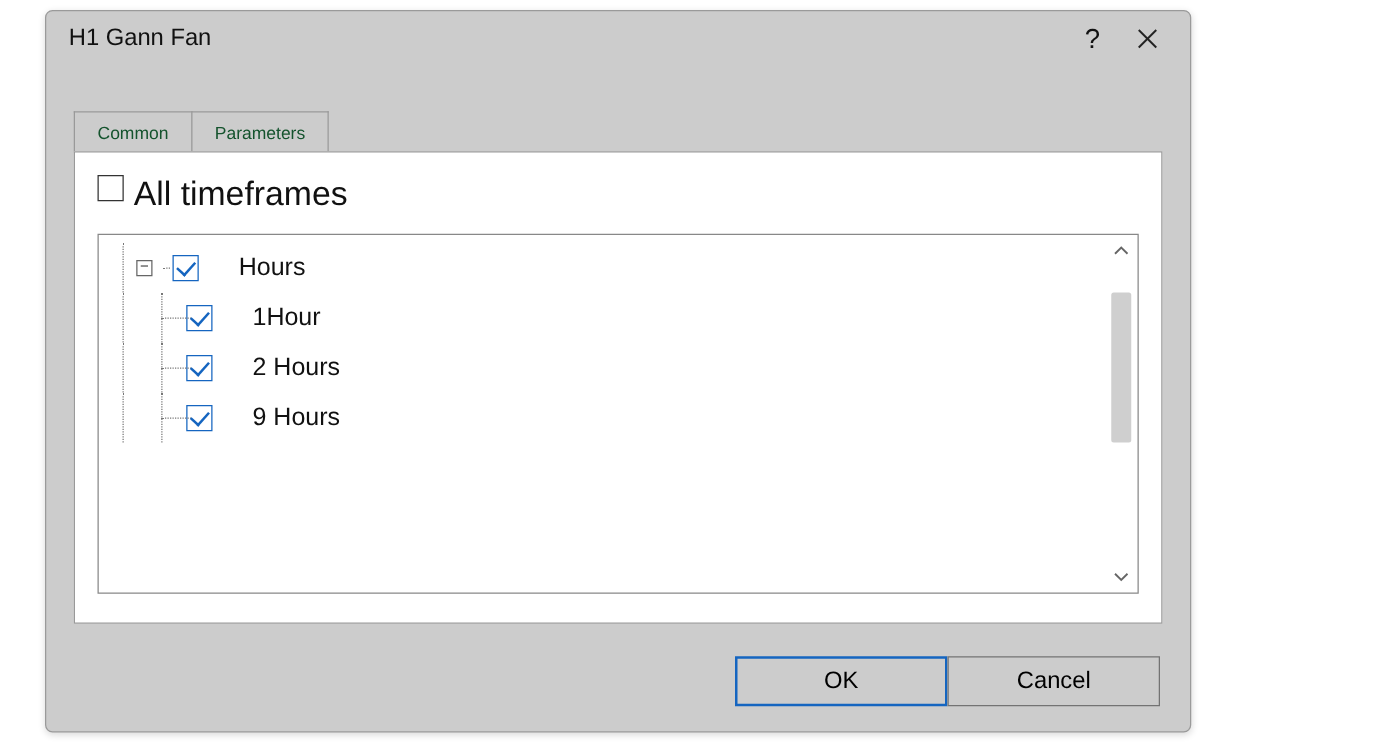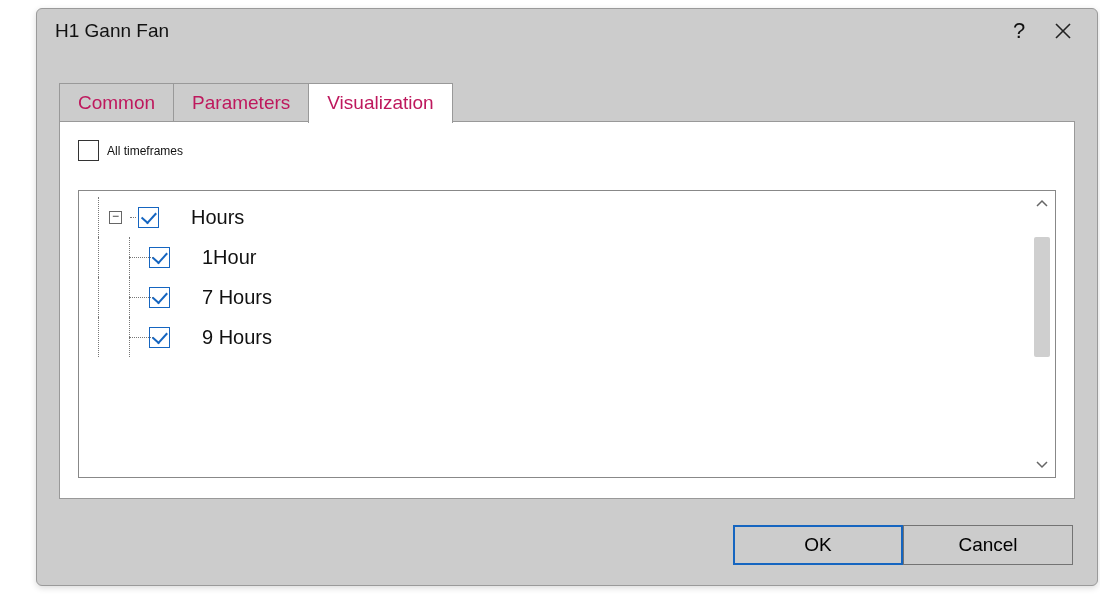--- a/index.html
+++ b/index.html
@@ -10,21 +10,21 @@
       margin: 0;
       background: #fff;
       width: 1100px;
       height: 594px;
       position: relative;
     }
     .dialog {
       position: absolute;
       left: 36px;
       top: 8px;
-      width: 1062px;
+      width: 917px;
       height: 578px;
       background: #cccccc;
       border: 1px solid #9a9a9a;
       border-radius: 6px;
       box-shadow: 0 2px 6px rgba(0,0,0,0.15);
     }
     .titlebar {
       height: 44px;
       display: flex;
       align-items: center;
@@ -47,22 +47,22 @@
 
     .tabrow {
       display: flex;
       align-items: flex-end;
       margin-top: 26px;
       padding-left: 22px;
       height: 42px;
     }
     .tab {
       padding: 8px 18px 8px 18px;
-      font-size: 19px;
-      color: #be185d;
+      font-size: 14px;
+      color: #14532d;
       border: 1px solid #999;
       border-bottom: none;
       background: #cccccc;
       margin-right: -1px;
       cursor: pointer;
       position: relative;
       top: 1px;
     }
     .tab.active {
       background: #ffffff;
@@ -76,24 +76,23 @@
       background: #ffffff;
       border: 1px solid #999;
       margin: 0 22px 0 22px;
       height: 378px;
       padding: 18px 18px 12px 18px;
       position: relative;
     }
 
     .all-tf {
       display: flex;
-      align-items: center;
-      font-size: 12px;
+      font-size: 27px;
       color: #111;
-      margin-bottom: 29px;
+      margin-bottom: 16px;
       cursor: pointer;
     }
     .chk {
       width: 21px;
       height: 21px;
       border: 1.5px solid #333;
       background: #fff;
       display: inline-flex;
       align-items: center;
       justify-content: center;
@@ -241,21 +240,20 @@
       <svg viewBox="0 0 18 18">
         <line x1="2" y1="2" x2="16" y2="16" stroke="#222" stroke-width="1.6"></line>
         <line x1="16" y1="2" x2="2" y2="16" stroke="#222" stroke-width="1.6"></line>
       </svg>
     </div>
   </div>
 
   <div class="tabrow">
     <div class="tab">Common</div>
     <div class="tab">Parameters</div>
-    <div class="tab active">Visualization</div>
   </div>
 
   <div class="tabpanel">
 
     <div class="all-tf">
       <span class="chk"></span>
       <span>All timeframes</span>
     </div>
 
     <div class="tree-container">
@@ -274,21 +272,21 @@
         <div class="tree-row">
           <span class="tree-indent line" style="width:22px"></span>
           <span class="tree-indent tee" style="width:40px"></span>
           <span class="chk blue checked"></span>
           <span class="tree-label">1Hour</span>
         </div>
         <div class="tree-row">
           <span class="tree-indent line" style="width:22px"></span>
           <span class="tree-indent tee" style="width:40px"></span>
           <span class="chk blue checked"></span>
-          <span class="tree-label">7 Hours</span>
+          <span class="tree-label">2 Hours</span>
         </div>
         <div class="tree-row">
           <span class="tree-indent line" style="width:22px"></span>
           <span class="tree-indent tee" style="width:40px"></span>
           <span class="chk blue checked"></span>
           <span class="tree-label">9 Hours</span>
         </div>
 
       </div>
 

